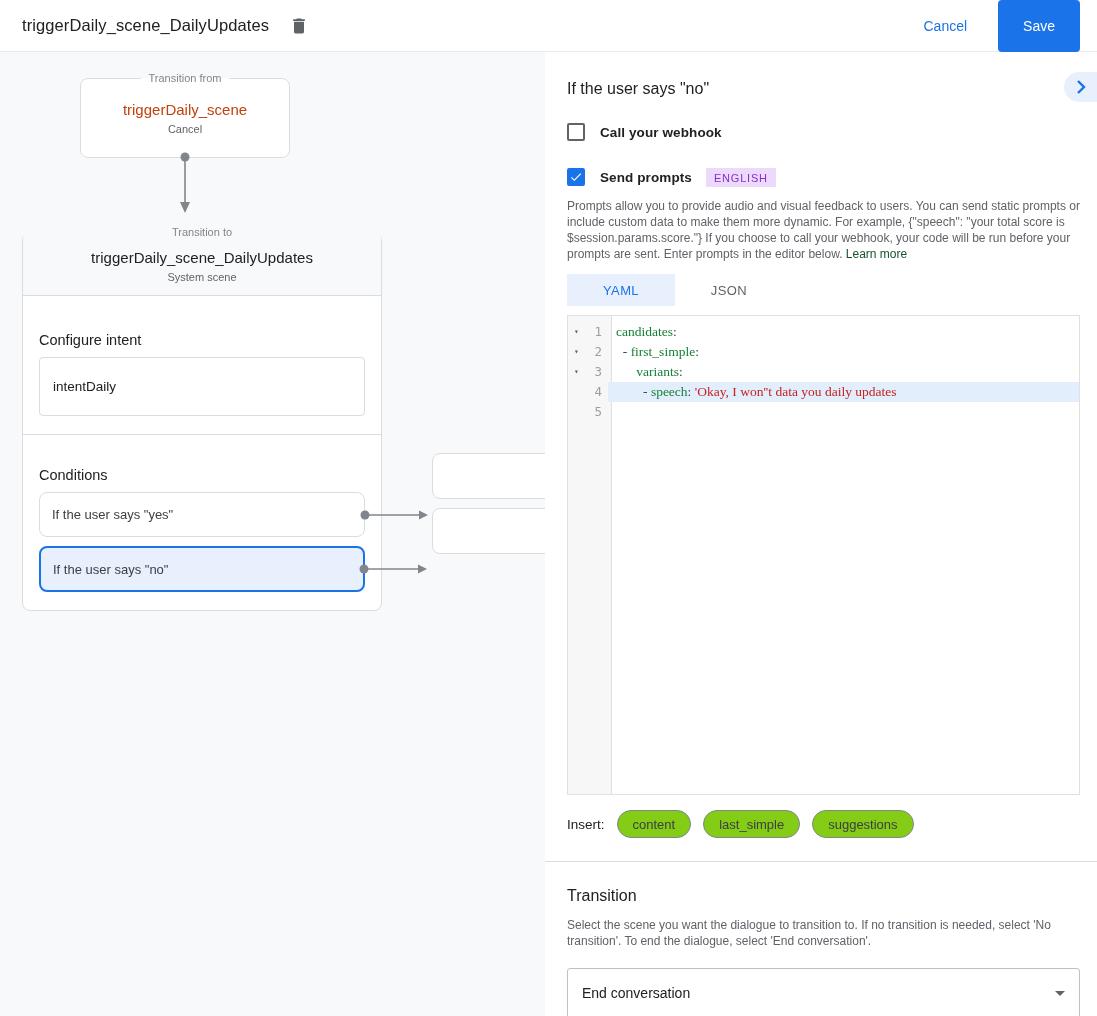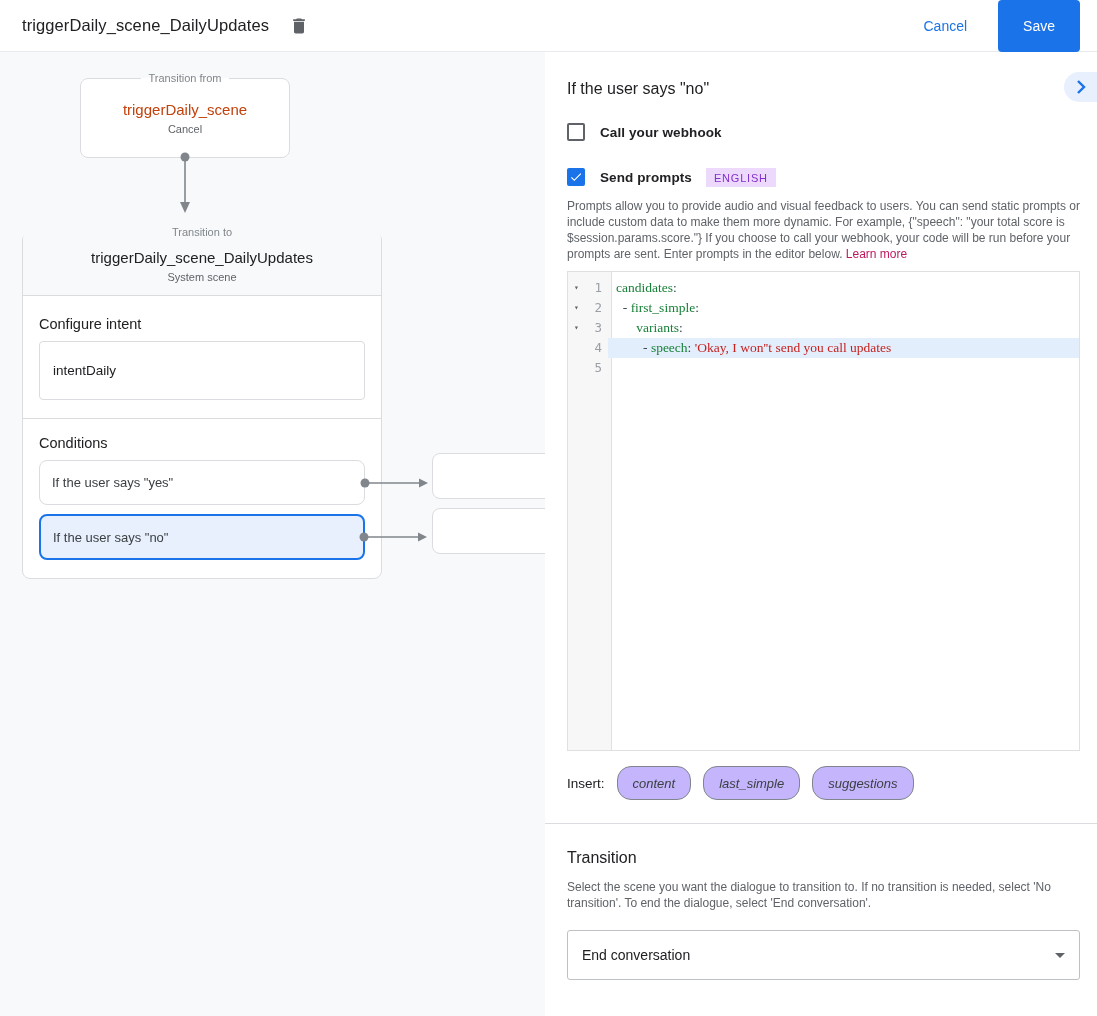--- a/index.html
+++ b/index.html
@@ -34,21 +34,21 @@
   .from-node { left: 80px; top: 20px; width: 210px; height: 86px; text-align: center; }
   .from-title { font-size: 15px; margin-top: 17px; color: #c2410c; }
   .from-sub { font-size: 11px; color: #5f6368; margin-top: 5px; }
   .v-arrow { position: absolute; left: 50%; transform: translateX(-50%); bottom: -57px; }
 
   .to-node { left: 22px; top: 174px; width: 360px; }
   .to-header { margin-top: -7px; background: #f8f9fa; border-bottom: 1px solid #dadce0; border-radius: 7px 7px 0 0; text-align: center; padding: 18px 8px 12px; }
   .to-title { font-size: 15px; }
   .to-sub { font-size: 11px; color: #5f6368; margin-top: 5px; }
   .card-sec1 { padding: 20px 16px 18px; }
-  .sec-label { font-size: 14.5px; color: #202124; }
+  .sec-label { font-size: 14.5px; color: #202124; margin-top: 16px; }
   .intent-input { margin-top: 9px; height: 59px; border: 1px solid #dadce0; border-radius: 4px; background: #fff; display: flex; align-items: center; padding: 0 13px; font-size: 13.5px; }
   .card-divider { border-top: 1px solid #dadce0; }
   .card-sec2 { padding: 16px 16px 18px; }
   .cond-row { position: relative; margin-top: 9px; height: 45px; border: 1px solid #dadce0; border-radius: 8px; background: #fff; display: flex; align-items: center; padding: 0 12px; font-size: 13px; color: #3c4043; cursor: pointer; }
   .cond-row.selected { border: 2px solid #1a73e8; background: #e8f0fe; height: 46px; }
   .h-arrow { position: absolute; left: calc(100% - 4px); top: 50%; transform: translateY(-50%); overflow: visible; }
   .target-box { position: absolute; left: 432px; width: 134px; height: 46px; background: #fff; border: 1px solid #dadce0; border-radius: 8px; }
   .target-box-1 { top: 401px; }
   .target-box-2 { top: 456px; }
 
@@ -61,41 +61,41 @@
   .check-row { display: flex; align-items: center; height: 18px; }
   .row-webhook { margin-top: 24px; }
   .row-prompts { margin-top: 27px; }
   .checkbox { width: 18px; height: 18px; border: 2px solid #5f6368; border-radius: 2px; background: #fff; cursor: pointer; flex: none; }
   .checkbox.checked { border-color: #1a73e8; background: #1a73e8; display: flex; align-items: center; justify-content: center; }
   .checkbox.checked svg { width: 14px; height: 14px; fill: #fff; }
   .check-label { margin-left: 15px; font-size: 13.5px; font-weight: bold; letter-spacing: .1px; }
   .lang-badge { margin-left: 14px; background: #ecd9fc; color: #8430ce; font-size: 11px; font-weight: 500; letter-spacing: .8px; padding: 4px 8px 3px; border-radius: 0; }
 
   .prompt-desc { margin-top: 12px; font-size: 12px; line-height: 16px; color: #5f6368; max-width: 517px; }
-  .link { color: #be185d; cursor: pointer; text-decoration: none; }
+  .link { color: #14532d; cursor: pointer; text-decoration: none; }
 
   .tabs { display: flex; margin-top: 12px; }
   .tab { width: 108px; height: 32px; display: flex; align-items: center; justify-content: center; font-size: 13px; font-weight: 500; letter-spacing: .4px; color: #5f6368; cursor: pointer; }
   .tab.active { background: #e8f0fe; color: #1a73e8; }
 
   .editor { position: relative; margin-top: 9px; height: 480px; border: 1px solid #e0e0e0; background: #fff; overflow: hidden; font-family: "DejaVu Sans Mono", monospace; }
   .gutter-bg { position: absolute; left: 0; top: 0; bottom: 0; width: 44px; background: #f7f7f7; border-right: 1px solid #e0e0e0; }
   .code-lines { position: relative; padding-top: 6px; }
   .code-line { display: flex; height: 20px; line-height: 20px; }
   .fold { width: 17px; text-align: center; font-size: 8px; color: #606367; z-index: 1; }
   .lnum { width: 22px; text-align: right; padding-right: 5px; color: #9aa0a6; font-size: 12.5px; z-index: 1; }
   .codetxt { flex: 1; margin-left: 1px; padding-left: 8px; font-size: 13.5px; white-space: pre; overflow: hidden; font-family: Liberation Serif, serif; }
   .code-line.active .codetxt { background: #e3eefd; }
   .tok-key { color: #188038; }
   .tok-plain { color: #37474f; }
   .tok-string { color: #c5221f; }
 
   .insert-row { display: flex; align-items: center; margin-top: 15px; }
   .insert-label { font-size: 13.5px; }
-  .chip { margin-left: 12px; height: 34px; padding: 0 15px; border: 1px solid #80868b; border-radius: 14px; background: #c4b5fd; font-size: 13px; color: #3c4043; cursor: pointer; font-family: inherit; font-style: italic; }
+  .chip { margin-left: 12px; height: 28px; padding: 0 15px; border: 1px solid #80868b; border-radius: 14px; background: #84cc16; font-size: 13px; color: #3c4043; cursor: pointer; font-family: inherit; }
 
   .panel-divider { margin: 23px -17px 0 -22px; border-top: 1px solid #dadce0; }
   .transition-heading { margin-top: 25px; font-size: 16px; font-weight: 400; }
   .transition-desc { margin-top: 12px; font-size: 12px; line-height: 16px; color: #5f6368; max-width: 520px; }
   .select { margin-top: 19px; height: 50px; border: 1px solid #bdc1c6; border-radius: 3px; display: flex; align-items: center; justify-content: space-between; padding: 0 14px; font-size: 14px; cursor: pointer; }
   .caret-down { width: 0; height: 0; border-left: 5px solid transparent; border-right: 5px solid transparent; border-top: 5px solid #5f6368; }
 </style>
 </head>
 <body>
 
@@ -186,20 +186,24 @@
           <svg viewBox="0 0 24 24">
               <path d="M9 16.2 4.8 12l-1.4 1.4L9 19 21 7l-1.4-1.4z"></path>
             </svg>
         </div>
         <div class="check-label">Send prompts</div>
         <div class="lang-badge">ENGLISH</div>
       </div>
 
       <div class="prompt-desc"><span>Prompts allow you to provide audio and visual feedback to users. You can send static prompts or include custom data to make them more dynamic. For example, {"speech": "your total score is $session.params.score."} If you choose to call your webhook, your code will be run before your prompts are sent. Enter prompts in the editor below. </span><a class="link">Learn more</a></div>
 
+      <div class="tabs">
+          <div class="tab active">YAML</div>
+          <div class="tab">JSON</div>
+        </div>
 
       <div class="editor">
         <div class="gutter-bg"></div>
         <div class="code-lines">
             <div class="code-line">
               <span class="fold">▾</span>
               <span class="lnum">1</span>
               <span class="codetxt"><span class="tok-key">candidates</span><span class="tok-plain">:</span></span>
             </div>
             <div class="code-line">
@@ -208,21 +212,21 @@
               <span class="codetxt"><span class="tok-plain">  - </span><span class="tok-key">first_simple</span><span class="tok-plain">:</span></span>
             </div>
             <div class="code-line">
               <span class="fold">▾</span>
               <span class="lnum">3</span>
               <span class="codetxt"><span class="tok-plain">      </span><span class="tok-key">variants</span><span class="tok-plain">:</span></span>
             </div>
             <div class="code-line active">
               <span class="fold"></span>
               <span class="lnum">4</span>
-              <span class="codetxt"><span class="tok-plain">        - </span><span class="tok-key">speech</span><span class="tok-plain">: </span><span class="tok-string">'Okay, I won''t send you call updates</span></span>
+              <span class="codetxt"><span class="tok-plain">        - </span><span class="tok-key">speech</span><span class="tok-plain">: </span><span class="tok-string">'Okay, I won''t data you daily updates</span></span>
             </div>
             <div class="code-line">
               <span class="fold"></span>
               <span class="lnum">5</span>
               <span class="codetxt"></span>
             </div>
           </div>
       </div>
 
       <div class="insert-row">

